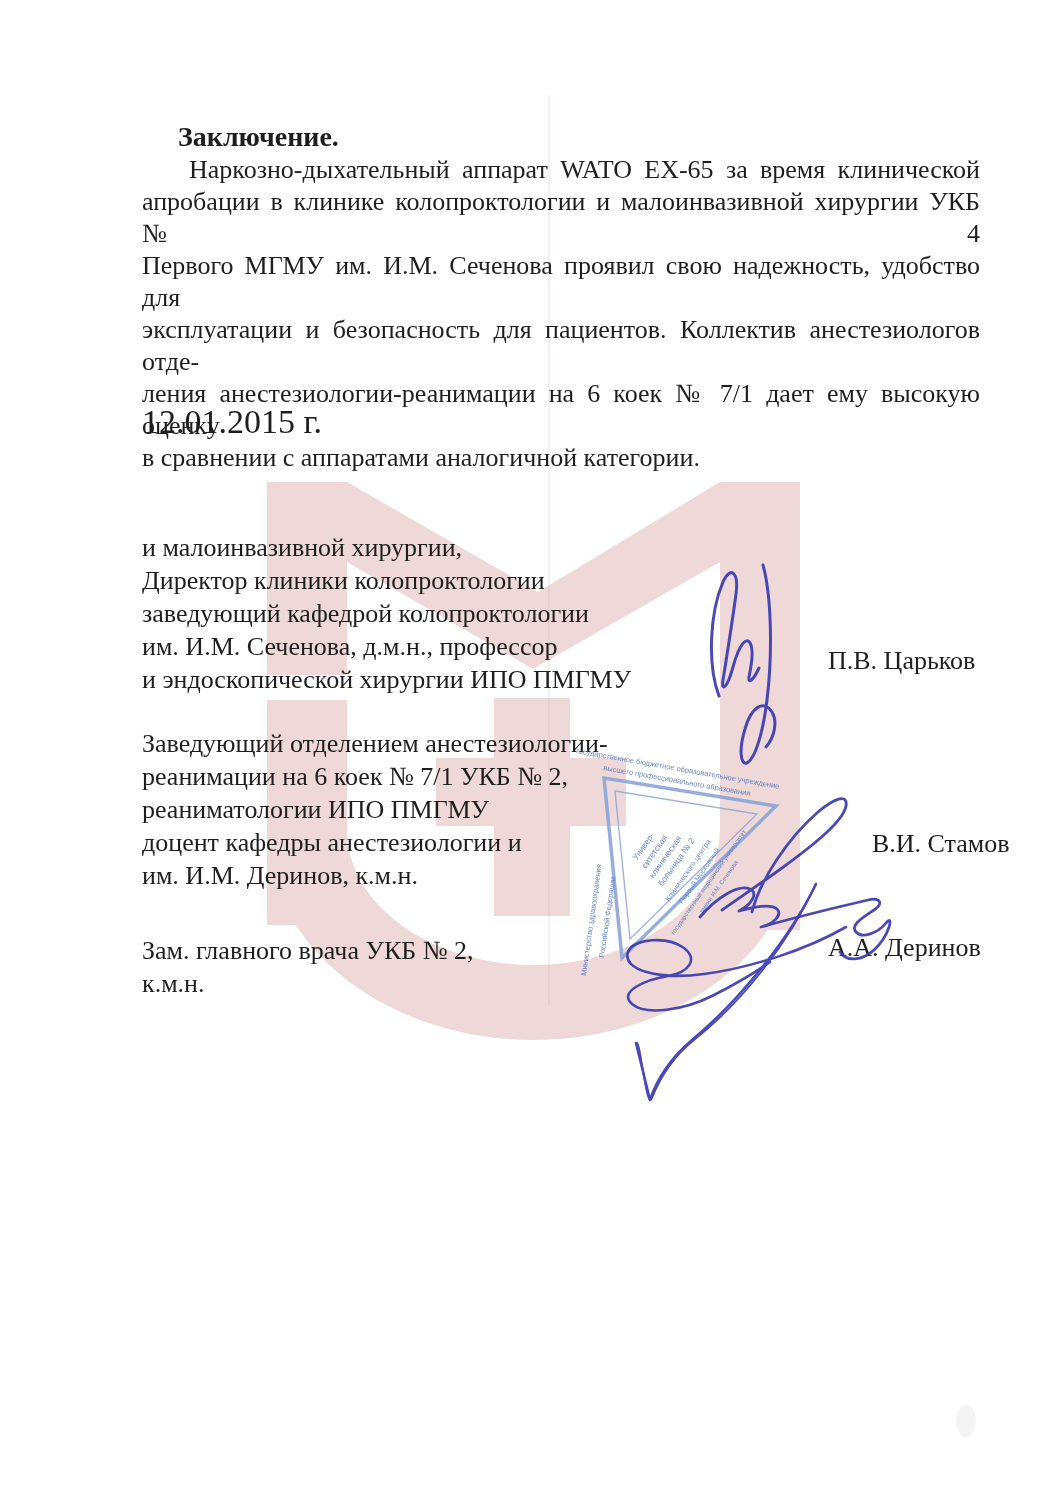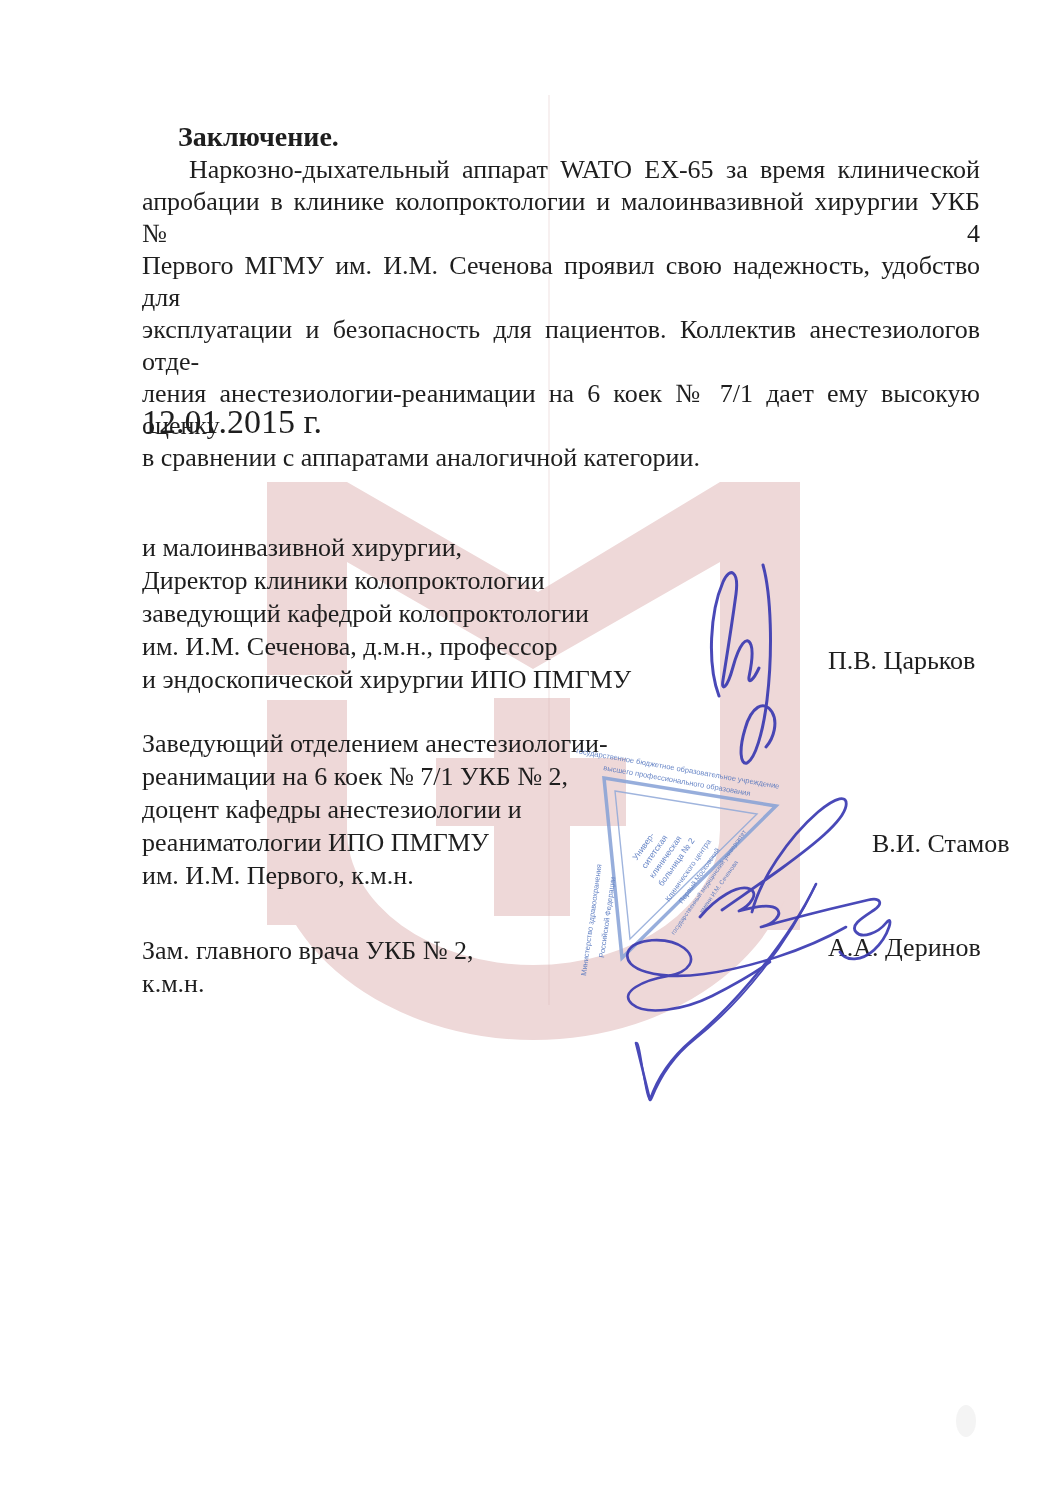--- a/index.html
+++ b/index.html
@@ -67,23 +67,23 @@
     <div>Директор клиники колопроктологии</div>
     <div>заведующий кафедрой колопроктологии</div>
     <div>им. И.М. Сеченова, д.м.н., профессор</div>
     <div>и эндоскопической хирургии ИПО ПМГМУ</div>
   </div>
   <div class="txt sig-name name1">П.В. Царьков</div>
 
   <div class="txt block block2">
     <div>Заведующий отделением анестезиологии-</div>
     <div>реанимации на 6 коек № 7/1 УКБ № 2,</div>
+    <div>реаниматологии ИПО ПМГМУ</div>
     <div>доцент кафедры анестезиологии и</div>
-    <div>реаниматологии ИПО ПМГМУ</div>
-    <div>им. И.М. Первого, к.м.н.</div>
+    <div>им. И.М. Деринов, к.м.н.</div>
   </div>
   <div class="txt sig-name name2">В.И. Стамов</div>
 
   <div class="txt block block3">
     <div>Зам. главного врача УКБ № 2,</div>
     <div>к.м.н.</div>
   </div>
   <div class="txt sig-name name3">А.А. Деринов</div>
 
   <svg class="layer ink" viewBox="0 0 1060 1500" aria-hidden="true">

